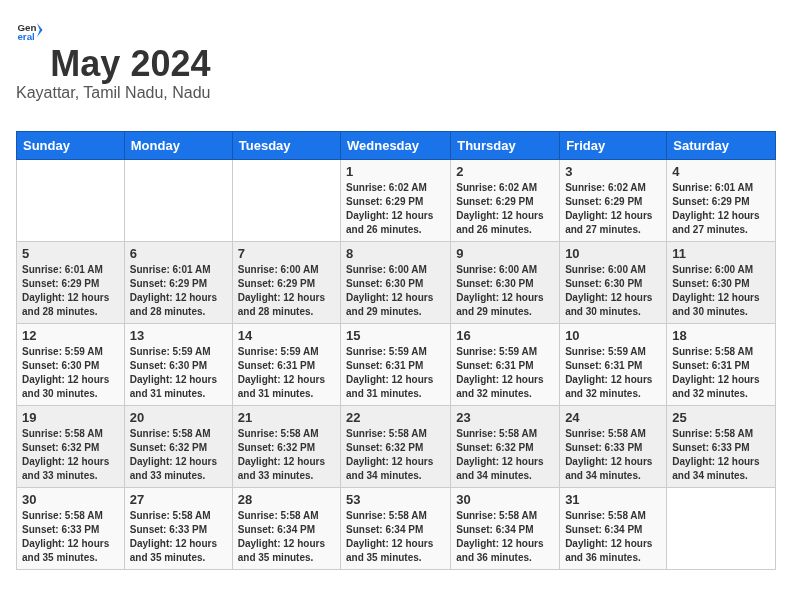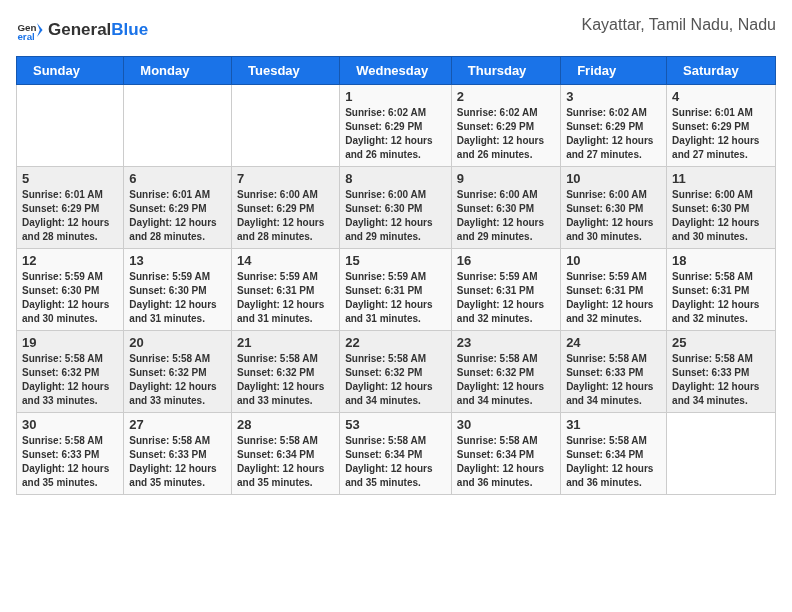--- a/index.html
+++ b/index.html
@@ -5,23 +5,24 @@
     * { box-sizing: border-box; margin: 0; padding: 0; }
     body {
       font-family: Arial, sans-serif;
       background: #fff;
       width: 792px;
       min-height: 612px;
       padding: 16px;
     }
     .header {
       display: flex;
-      justify-content: space-between;
+      justify-content: flex-end;
       align-items: flex-start;
-      margin-bottom: 12px;
+      margin-bottom: 29px;
+      flex-direction: column;
     }
     .logo {
       display: flex;
       align-items: center;
       gap: 4px;
     }
     .logo-icon {
       width: 28px;
       height: 28px;
     }
@@ -41,21 +42,21 @@
     .calendar {
       width: 100%;
       border-collapse: collapse;
       border: 1px solid #ccc;
     }
     .calendar thead tr th {
       background-color: #1a73e8;
       color: #fff;
       font-size: 13px;
       font-weight: bold;
-      padding: 6px 16px;
+      padding: 6px 6px;
       text-align: left;
       border: 1px solid #1557b0;
     }
     .calendar tbody tr td {
       vertical-align: top;
       border: 1px solid #ccc;
       padding: 4px 5px;
       font-size: 10.5px;
       color: #333;
       width: 113px;
@@ -88,28 +89,23 @@
 </head>
 <body>
 
 <div class="header">
   <div class="logo">
     <svg class="logo-icon" viewBox="0 0 40 40">
       <text x="2" y="22" font-size="14" font-weight="bold" fill="#333">Gen</text>
       <text x="2" y="34" font-size="14" font-weight="bold" fill="#1a73e8">eral</text>
       <polygon points="30,10 38,20 30,30 34,20" fill="#1a73e8"></polygon>
     </svg>
-    <div>
-      <div style="display:flex; gap:0;">
-        <span style="font-size:17px;font-weight:bold;color:#333;">General</span>
-        <span style="font-size:17px;font-weight:bold;color:#1a73e8;">Blue</span>
-      </div>
-    </div>
   </div>
   <div class="title-section">
+    <div class="month-title">May 2024</div>
     <div class="location">Kayattar, Tamil Nadu, Nadu</div>
   </div>
 </div>
 
 <table class="calendar">
   <thead>
     <tr>
     <th>Sunday</th>
         <th>Monday</th>
         <th>Tuesday</th>

